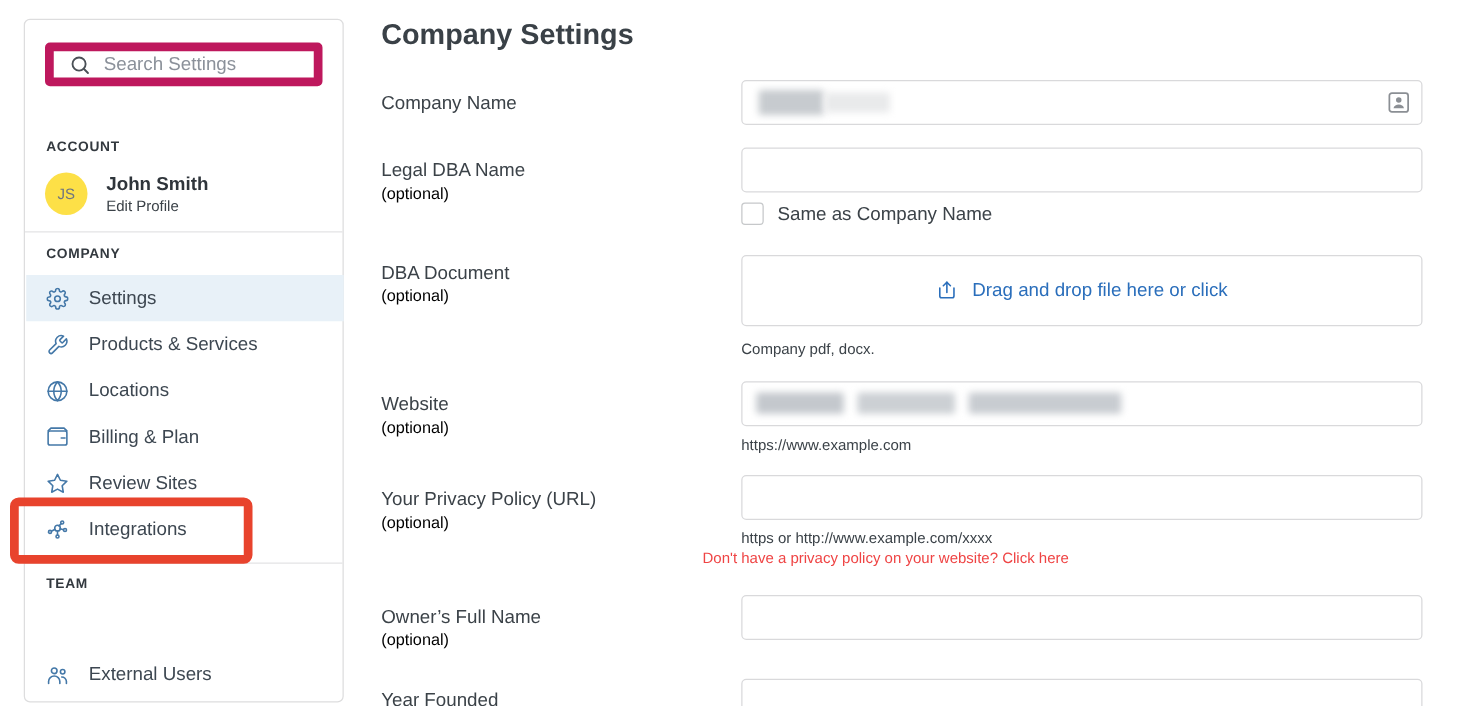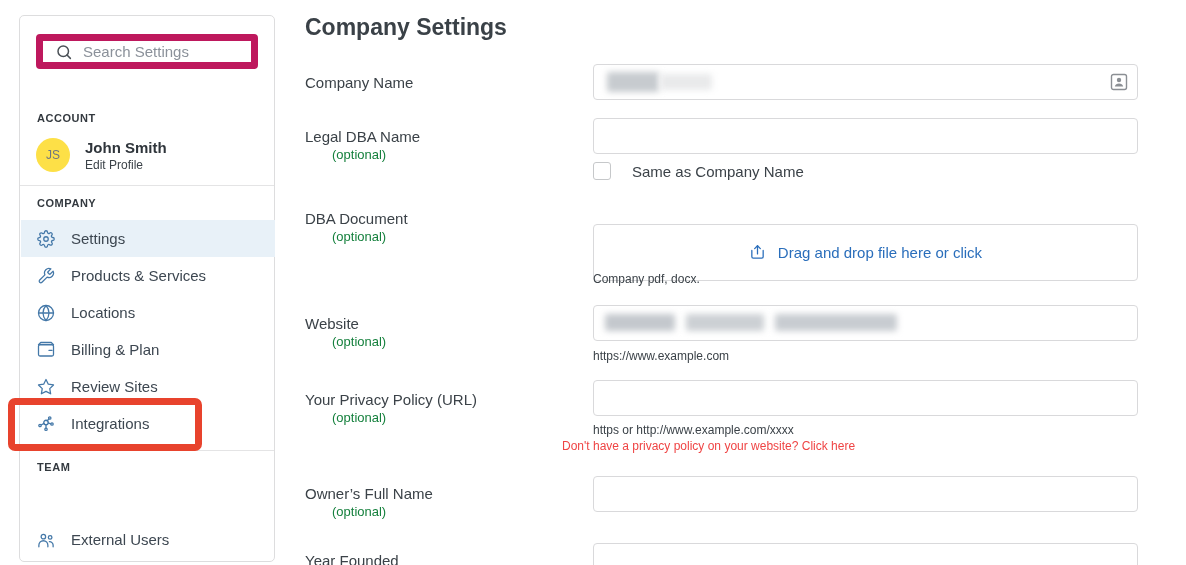--- a/index.html
+++ b/index.html
@@ -33,36 +33,36 @@
   .nav-icon svg { display:block; width:18px; height:18px; }
 
   
   .annotation-box { position:absolute; left:8px; top:398px; width:194px; height:53px;
     border:7px solid #e8432d; border-radius:7px; z-index:20; }
 
   
   .page-title { position:absolute; left:305px; top:14px; font-size:23px;
     font-weight:bold; color:#3a4147; }
   .f-label { position:absolute; left:305px; font-size:15px; color:#3b4248; }
-  .f-optional { position:absolute; left:305px; font-size:13px; color:#15803d;margin-left:27px; }
+  .f-optional { position:absolute; left:305px; font-size:13px; color:#000000; }
   .t-input { position:absolute; left:593px; width:545px; height:36px;
     border:1px solid #d9d9db; border-radius:4px; background:#fff; font-size:14px;
     font-family:inherit; color:#3b4248; padding:0 12px; outline:none; }
   .helper { position:absolute; left:593px; font-size:12px; color:#3b4248; }
   .blue-link { position:absolute; left:562px; font-size:12px; color:#ef4444;
     cursor:pointer; }
   .checkbox-row { position:absolute; left:593px; top:162px; display:flex;
-    align-items:center; gap:21px; }
+    align-items:center; gap:11px; }
   .checkbox { width:18px; height:18px; border:1px solid #c6c8ca; border-radius:3px;
     background:#fff; cursor:pointer; }
   .checkbox-label { font-size:15px; color:#3b4248; }
   .dropzone { position:absolute; left:593px; top:204px; width:545px; height:57px;
     border:1px solid #d9d9db; border-radius:4px; background:#fff; display:flex;
     align-items:center; justify-content:center; gap:12px; cursor:pointer;
-    color:#2a6ebb; font-size:15px;margin-top:20px; }
+    color:#2a6ebb; font-size:15px; }
   .dropzone svg { width:17px; height:17px; display:block; }
 
   
   .redact { position:absolute; border-radius:2px; filter:blur(3px); z-index:5; }
 
   
   .contact-icon { position:absolute; left:1110px; top:73px; width:18px; height:18px;
     z-index:6; }
 </style>
 </head>

